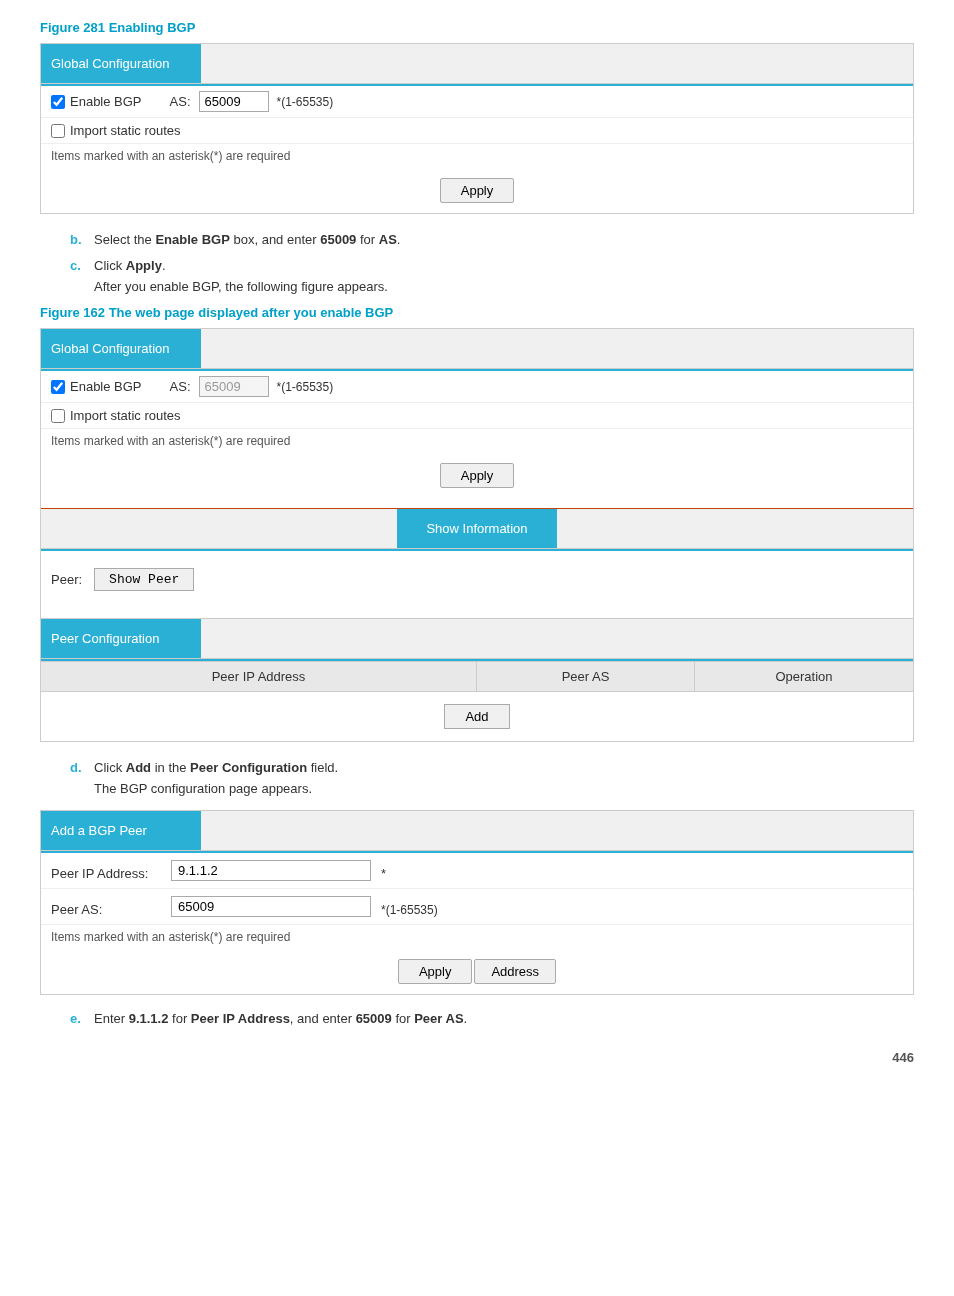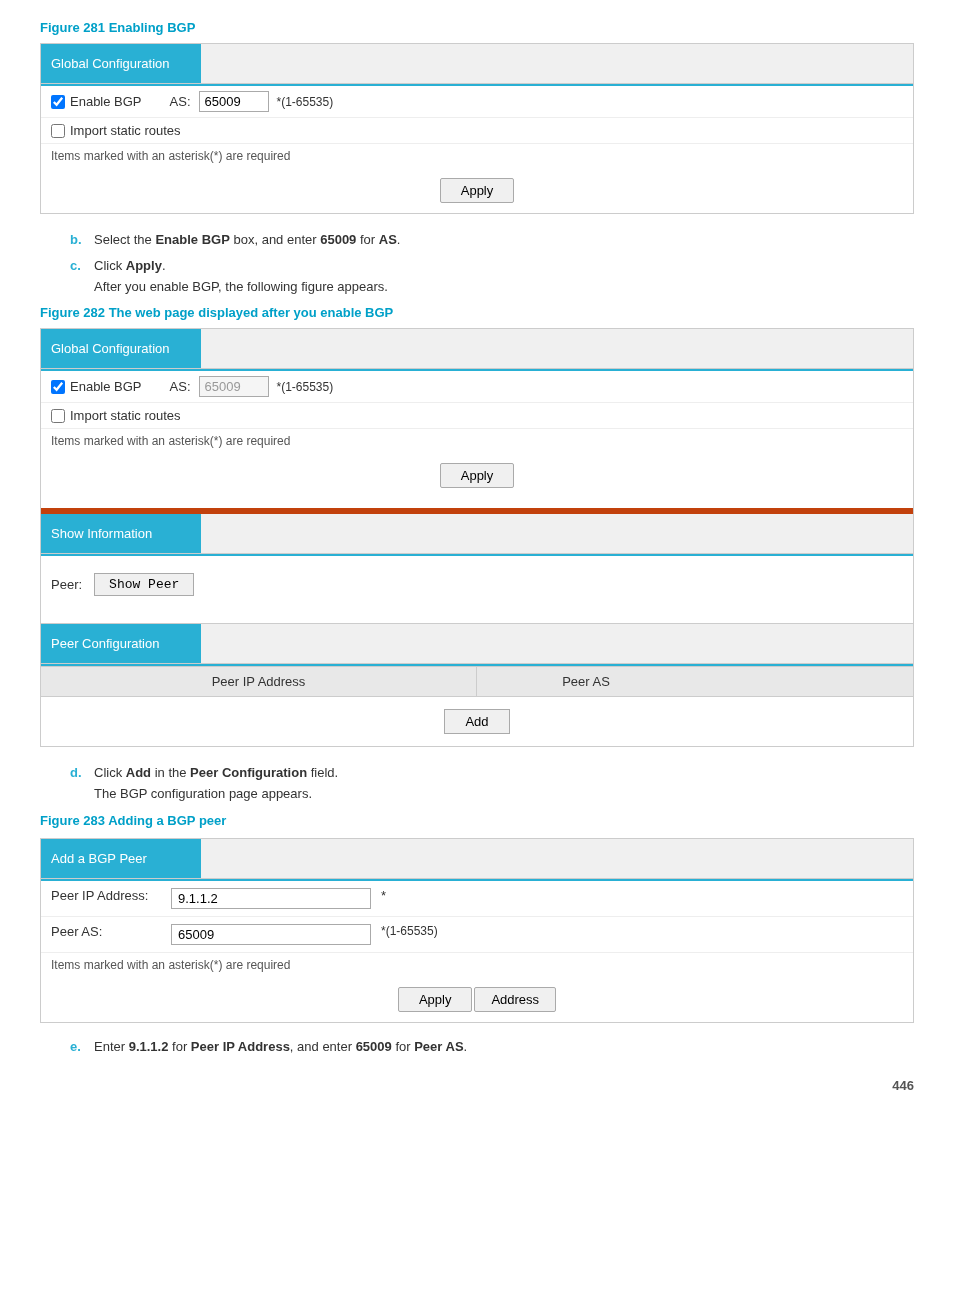--- a/index.html
+++ b/index.html
@@ -169,21 +169,21 @@
       cursor: pointer;
     }
 
     .add-bgp-box {
       border: 1px solid #ccc;
       margin-top: 10px;
     }
 
     .form-row {
       display: flex;
-      align-items: flex-start;
+      align-items: flex-end;
       padding: 7px 10px;
       border-bottom: 1px solid #eee;
       gap: 10px;
     }
 
     .form-label {
       width: 110px;
       font-size: 13px;
       flex-shrink: 0;
     }
@@ -283,21 +283,21 @@
   <li>
     <span class="alpha-label">c.</span>
     <span class="alpha-text">
       Click <strong>Apply</strong>.<br>
       After you enable BGP, the following figure appears.
     </span>
   </li>
 </ol>
 
 <div class="section-gap">
-  <div class="figure-title">Figure 282 The web page displayed after you enable BGP</div>
+  <div class="figure-title">Figure 162 The web page displayed after you enable BGP</div>
 
   <div class="config-box">
     <div class="config-header-row">
       <span class="config-header">Global Configuration</span>
     </div>
     <hr class="divider-line">
     <div class="config-row">
       <label class="checkbox-label">
         <input type="checkbox" checked="" style="">
         <span>Enable BGP</span>
@@ -311,60 +311,60 @@
         <input type="checkbox" style="">
         <span>Import static routes</span>
       </label>
     </div>
     <div class="items-required">Items marked with an asterisk(*) are required</div>
     <div class="apply-row">
       <button class="apply-btn">Apply</button>
     </div>
 
     <div style="margin-top: 10px;">
-      <div class="config-header-row" style="border-top: 6px solid #c2410c;">
+      <div class="config-header-row" style="border-top: 1px solid #c2410c; text-align: center;">
         <span class="config-header">Show Information</span>
       </div>
       <hr class="divider-line">
       <div class="show-peer-row">
         <span>Peer:</span>
         <button class="show-peer-btn">Show Peer</button>
       </div>
     </div>
 
     <div style="margin-top: 10px;">
       <div class="config-header-row" style="border-top: 1px solid #ccc;">
         <span class="config-header">Peer Configuration</span>
       </div>
       <hr class="divider-line">
       <div class="table-section" style="border: none; border-top: 1px solid #ccc; margin-top: 0;">
         <div class="table-header">
           <div class="table-header-cell">Peer IP Address</div>
           <div class="table-header-cell">Peer AS</div>
+          <div class="table-header-cell">Operation</div>
         </div>
         <div class="add-row">
           <button class="add-btn">Add</button>
         </div>
       </div>
     </div>
   </div>
 </div>
 
 <ol class="alpha-list">
   <li>
     <span class="alpha-label">d.</span>
     <span class="alpha-text">
       Click <strong>Add</strong> in the <strong>Peer Configuration</strong> field.<br>
       The BGP configuration page appears.
     </span>
   </li>
 </ol>
 
 <div class="section-gap">
-  <div class="figure-title">Figure 283 Adding a BGP peer</div>
 
   <div class="add-bgp-box">
     <div class="config-header-row">
       <span class="config-header">Add a BGP Peer</span>
     </div>
     <hr class="divider-line">
     <div class="form-row">
       <span class="form-label">Peer IP Address:</span>
       <input type="text" class="form-input" value="9.1.1.2" style="">
       <span class="required-star">*</span>

